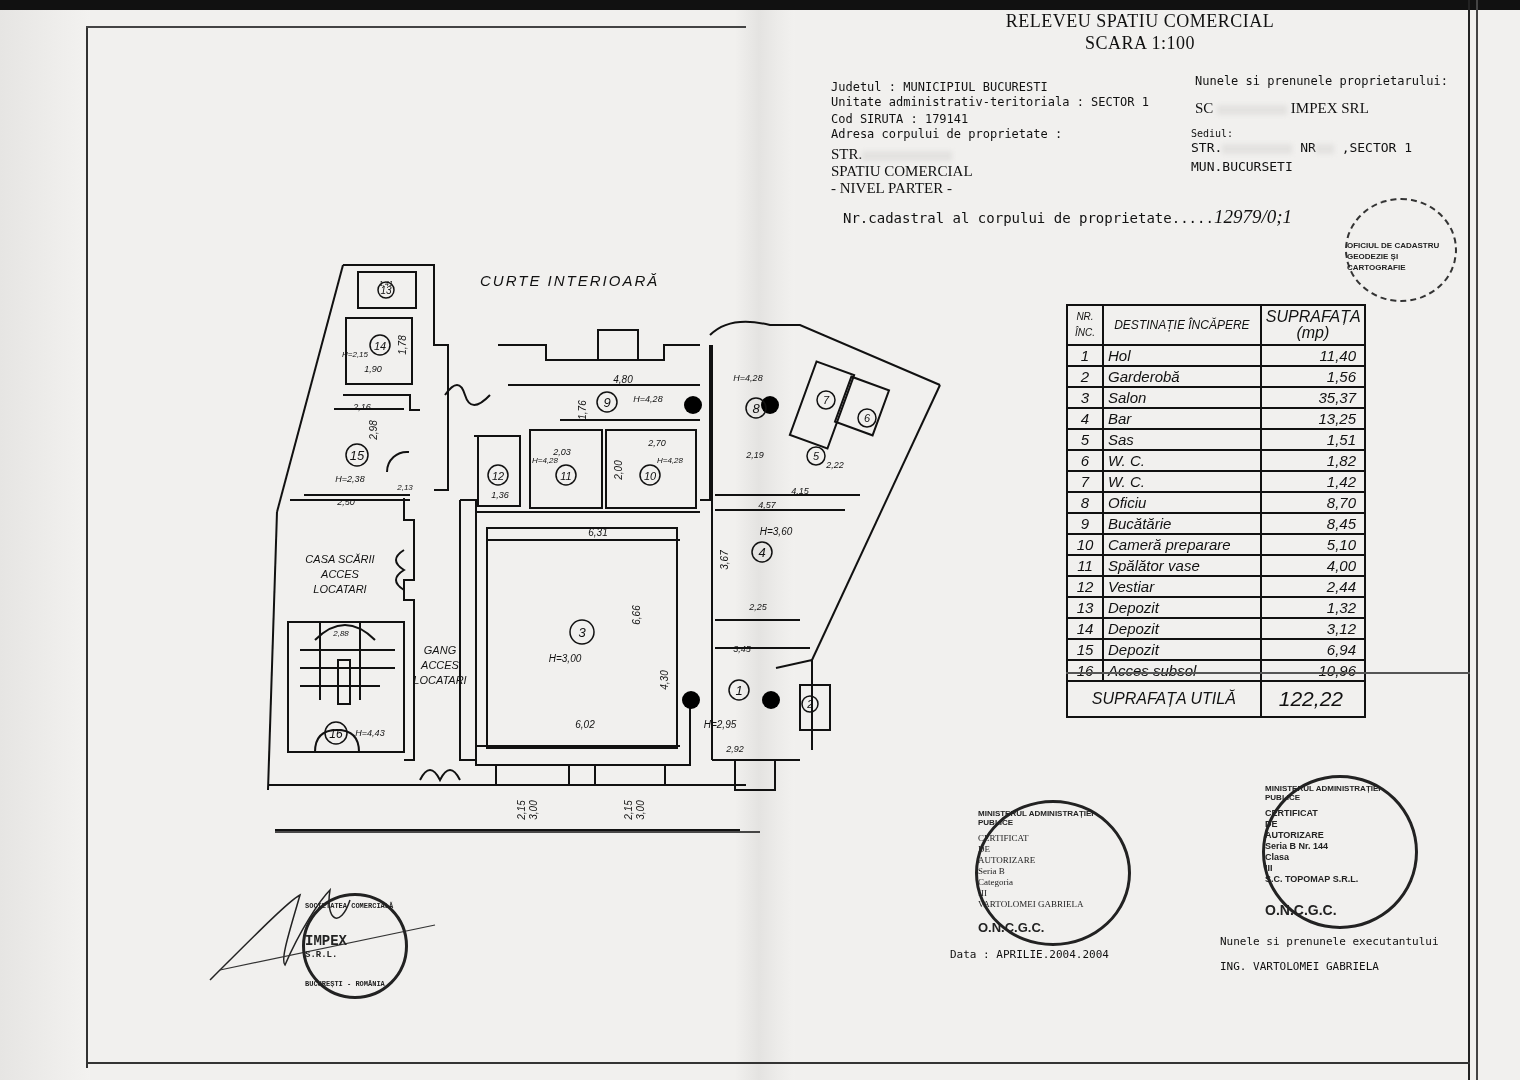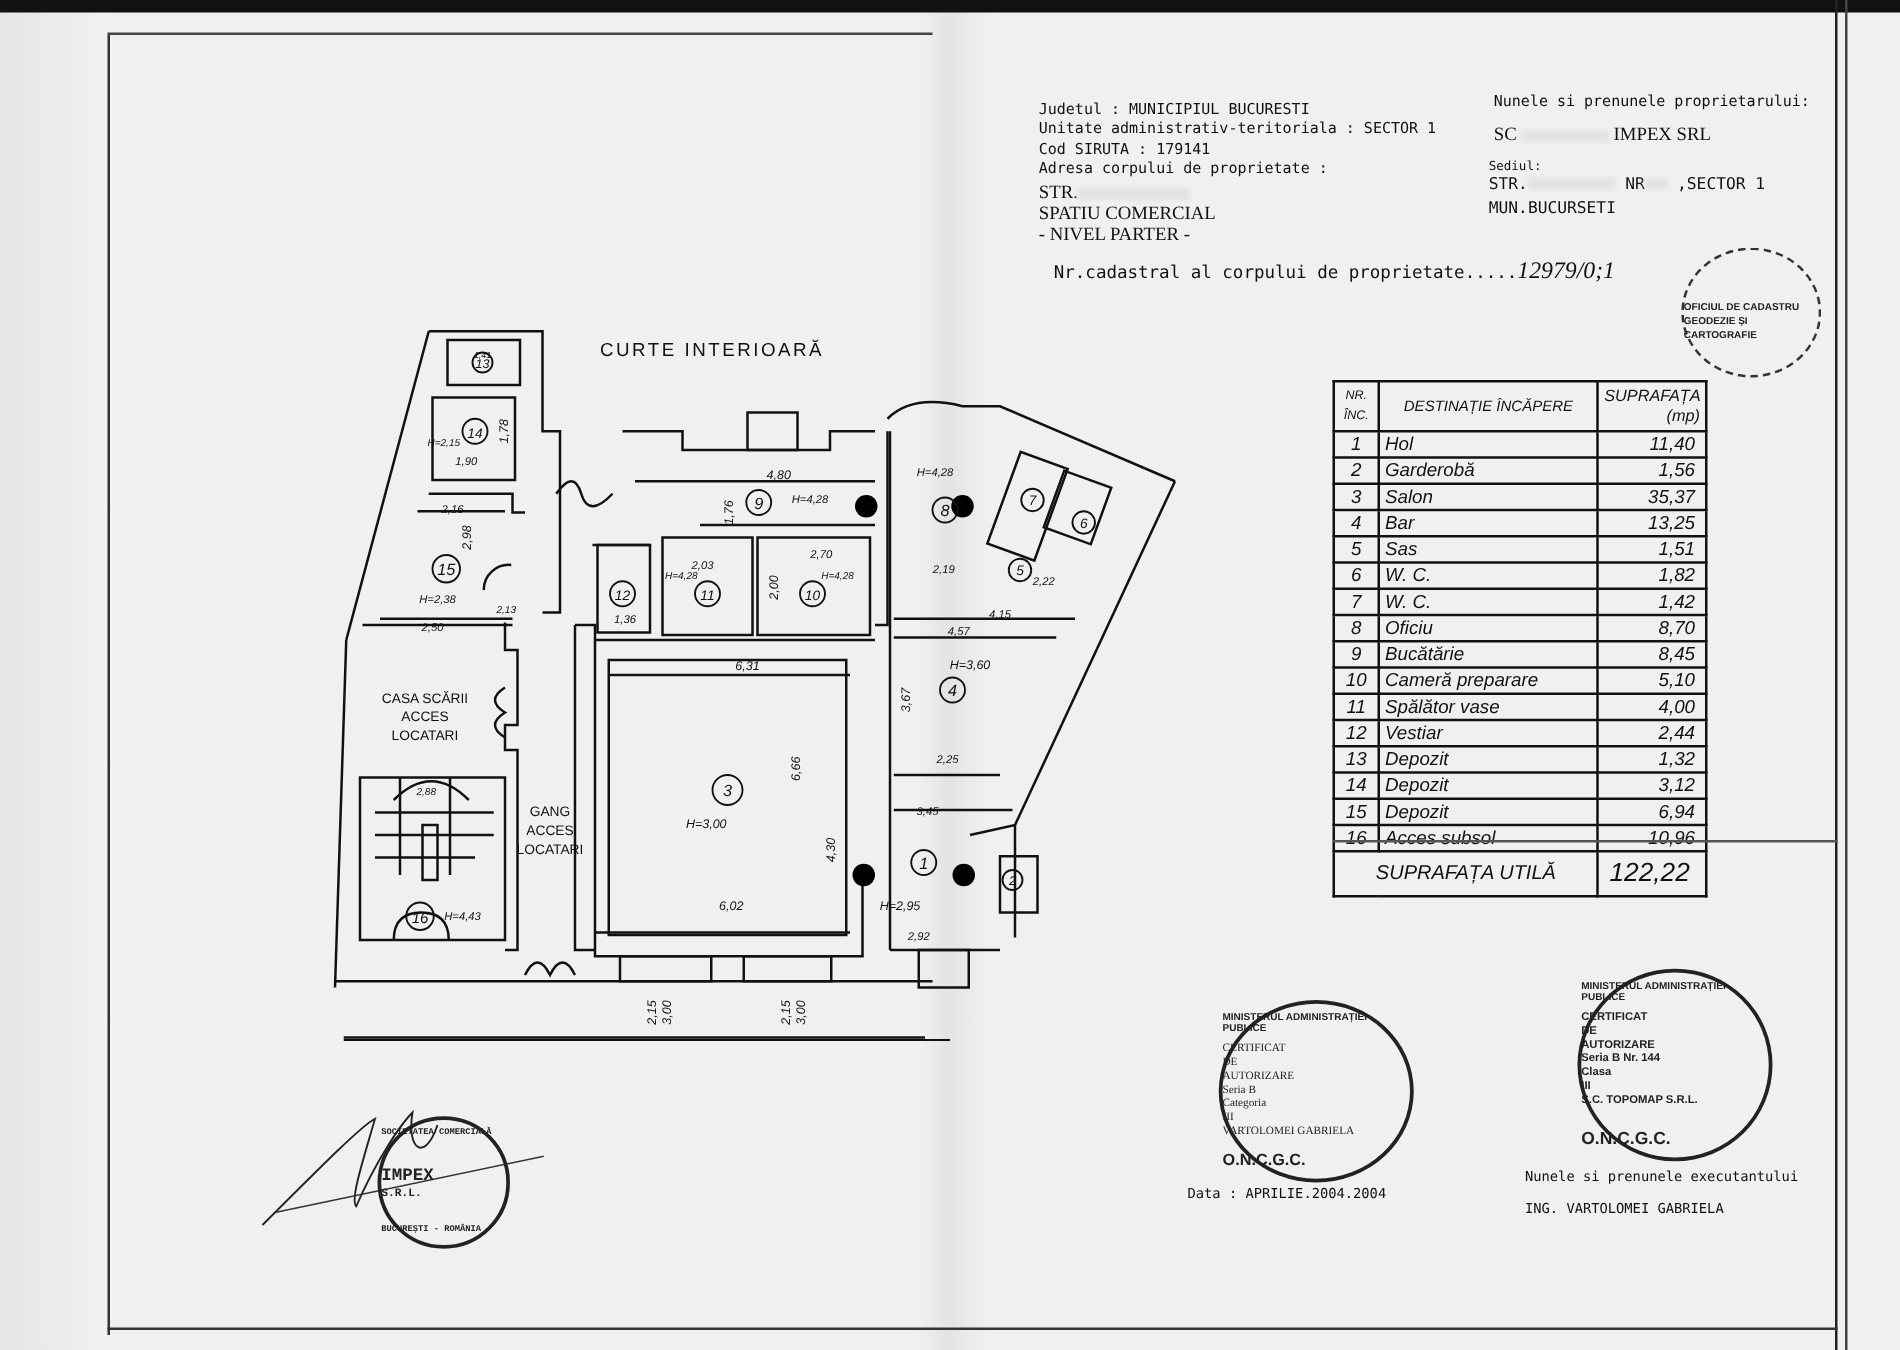--- a/index.html
+++ b/index.html
@@ -20,39 +20,43 @@
   .cad { position:absolute; left:843px; top:206px; font-family:"DejaVu Sans Mono", monospace; font-size:14px; color:#111; }
   .cad .hand { font-family:"Liberation Serif", serif; font-style:italic; font-size:19px; }
   table.rooms { position:absolute; left:1066px; top:304px; width:300px; border-collapse:collapse; font-family:"Liberation Sans", sans-serif; font-style:italic; color:#111; background:transparent; }
   table.rooms td, table.rooms th { border:2px solid #111; padding:0 4px; height:19px; font-size:15px; line-height:16px; font-weight:normal; }
   table.rooms th { font-size:12px; height:38px; }
   table.rooms td.nr { width:22px; text-align:center; }
   table.rooms td.val { text-align:right; width:70px; padding-right:8px; }
   table.rooms tr.total td { height:34px; font-size:16px; }
   table.rooms tr.total td.val { font-size:21px; }
   .plan { position:absolute; left:0; top:0; }
-  .lbl { position:absolute; font-family:"Liberation Sans", sans-serif; color:#111; font-size:13px; text-align:center; line-height:15px; }
+  .lbl { position:absolute; font-family:"Liberation Sans", sans-serif; font-style:italic; color:#111; font-size:13px; text-align:center; line-height:15px; }
   .stamp { position:absolute; border:3px solid #222; border-radius:50%; font-family:"Liberation Sans", sans-serif; color:#222; }
   .stamp .inner { position:absolute; left:0; right:0; font-size:9px; line-height:11px; font-weight:bold; }
   .stamp .ring { position:absolute; left:0; right:0; font-size:10px; font-weight:bold; }
   .foot { position:absolute; font-family:"DejaVu Sans Mono", monospace; font-size:11px; color:#111; line-height:14px; }
 </style>
 </head>
 <body>
 
 <div class="paper">
   <div class="fold-left"></div>
   <div class="fold"></div>
   <div class="topband"></div>
   <div class="border-t"></div>
   <div class="border-l"></div>
   <div class="border-r"></div>
   <div class="border-r2"></div>
   <div class="border-b"></div>
 
+  <div class="title">
+    <div>RELEVEU SPATIU COMERCIAL</div>
+    <div>SCARA   1:100</div>
+  </div>
 
   <div class="info" style="left:820px; top:80px;">
     <div>Judetul : MUNICIPIUL BUCURESTI</div>
     <div>Unitate administrativ-teritoriala : SECTOR 1</div>
     <div style="margin-top:2px">Cod SIRUTA : 179141</div>
     <div>Adresa corpului de proprietate :</div>
   </div>
   <div class="info serif" style="left:820px; top:146px;">
     <div><span>STR.</span><span class="blur"></span></div>
     <div>SPATIU COMERCIAL</div>
@@ -246,21 +250,21 @@
     <div>GANG</div>
     <div>ACCES</div>
     <div>LOCATARI</div>
   </div>
 
   <table class="rooms">
     <thead>
       <tr>
         <th style="width:26px; font-size:10px;margin-left:24px;">NR. ÎNC.</th>
         <th>DESTINAȚIE ÎNCĂPERE</th>
-        <th style="font-size:13px;text-align:right;">SUPRAFAȚA (mp)</th>
+        <th style="font-size:16px;">SUPRAFAȚA (mp)</th>
       </tr>
     </thead>
     <tbody>
       <tr>
           <td class="nr">1</td>
           <td>Hol</td>
           <td class="val">11,40</td>
         </tr>
       <tr>
           <td class="nr">2</td>

